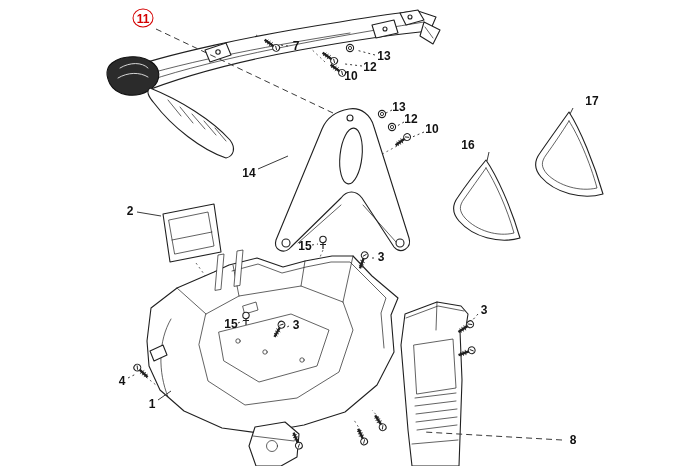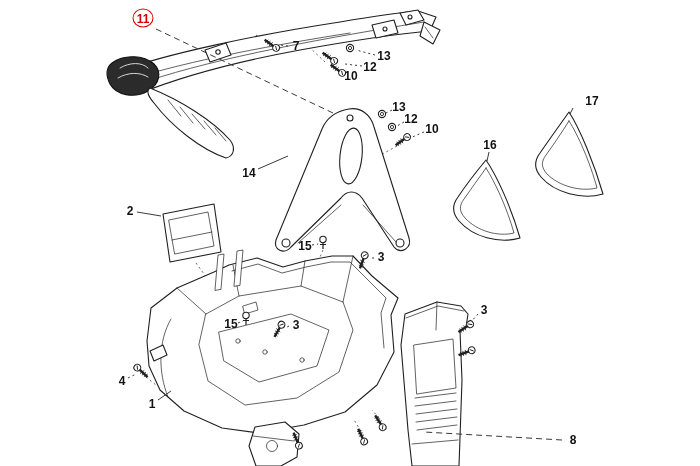--- a/index.html
+++ b/index.html
@@ -235,21 +235,21 @@
       <span class="callout" style="left: 384px; top: 56px;">13</span>
       <span class="callout" style="left: 370px; top: 67px;">12</span>
       <span class="callout" style="left: 351px; top: 76px;">10</span>
       <span class="callout" style="left: 399px; top: 107px;">13</span>
       <span class="callout" style="left: 411px; top: 119px;">12</span>
       <span class="callout" style="left: 432px; top: 129px;">10</span>
       <span class="callout" style="left: 249px; top: 173px; text-align: center;">14</span>
       <span class="callout" style="left: 130px; top: 211px;">2</span>
       <span class="callout" style="left: 305px; top: 246px;">15</span>
       <span class="callout" style="left: 381px; top: 257px;">3</span>
-      <span class="callout" style="left: 490px; top: 145px;">16</span>
+      <span class="callout" style="left: 468px; top: 145px;">16</span>
       <span class="callout" style="left: 592px; top: 101px;">17</span>
       <span class="callout" style="left: 231px; top: 324px;">15</span>
       <span class="callout" style="left: 296px; top: 325px;">3</span>
       <span class="callout" style="left: 122px; top: 381px;">4</span>
       <span class="callout" style="left: 152px; top: 404px;">1</span>
       <span class="callout" style="left: 484px; top: 310px;">3</span>
       <span class="callout" style="left: 573px; top: 440px;">8</span>
     </div>
 </div>
 

